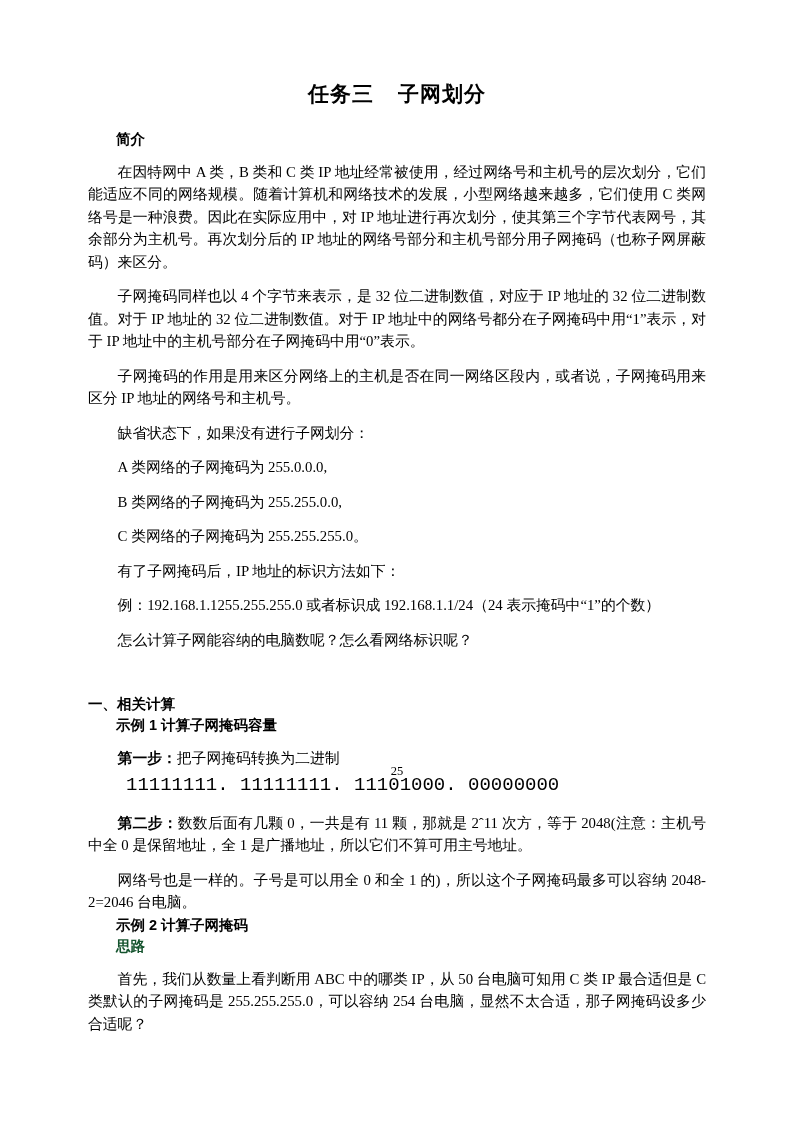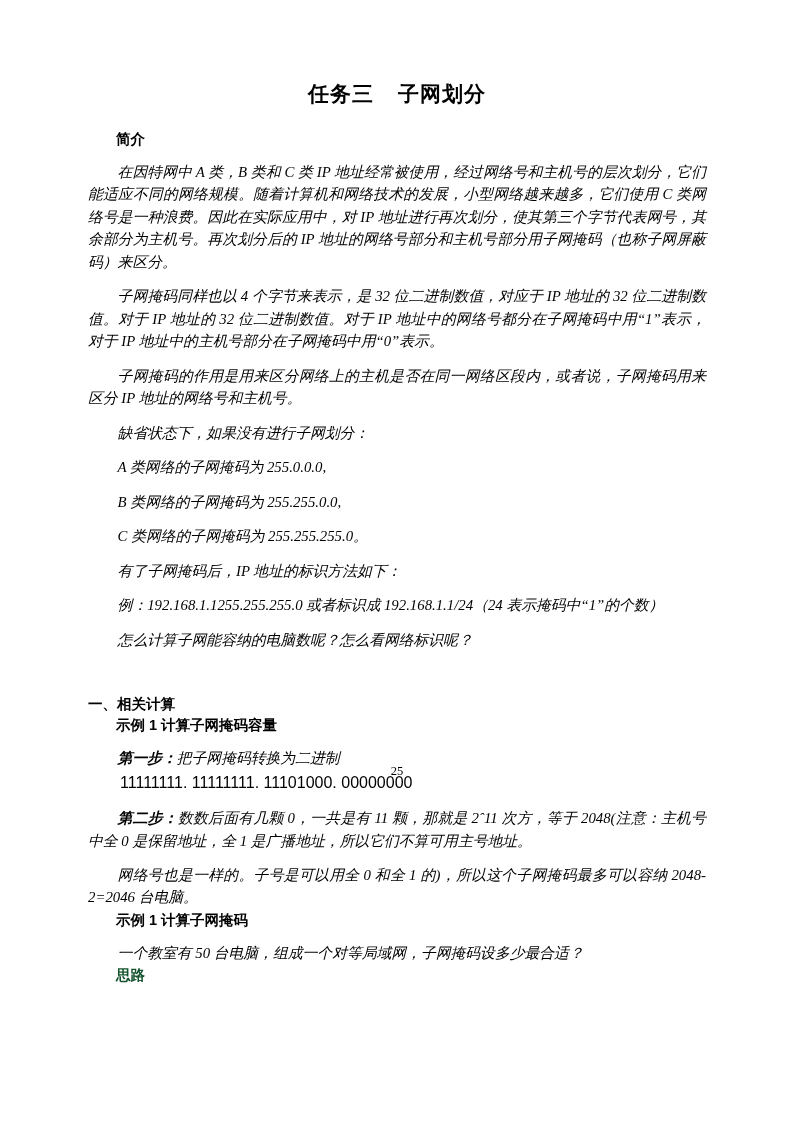--- a/index.html
+++ b/index.html
@@ -55,28 +55,27 @@
   .red {
     color: #14532d;
   }
   p.para {
     font-size: 14.8px;
     line-height: 1.52;
     margin: 12px 0 1px 0;
     text-align: justify;
     text-justify: inter-ideograph;
     text-indent: 2em;
-    font-style: italic;
   }
   .mono-line {
-    font-size: 16px;
+    font-size: 19px;
     line-height: 1.52;
     margin: 0 0 1px 0;
     text-indent: 2em;
-    font-family: Liberation Sans, sans-serif;
+    font-family: Liberation Mono, monospace;
   }
   .bold {
     font-weight: bold;
     font-family: "Liberation Sans", "DejaVu Sans", sans-serif;
   }
   .page-number {
     position: absolute;
     bottom: 28px;
     left: 0;
     width: 794px;
@@ -120,19 +119,19 @@
 
     <p class="para"><span class="bold">第一步：</span><span>把子网掩码转换为二进制</span></p>
     <div class="mono-line">11111111. 11111111. 11101000. 00000000</div>
 
     <p class="para"><span class="bold">第二步：</span><span>数数后面有几颗 0，一共是有 11 颗，那就是 2ˆ11 次方，等于 2048(注意：主机号中全 0 是保留地址，全 1 是广播地址，所以它们不算可用主号地址。</span></p>
 
     <p class="para">网络号也是一样的。子号是可以用全 0 和全 1 的)，所以这个子网掩码最多可以容纳 2048-2=2046 台电脑。</p>
   </div>
 
   <div class="block">
-    <div class="sub-head">示例 1 计算子网掩码</div>
-    <p class="para">一个教室有 50 台电脑，组成一个对等局域网，子网掩码设多少最合适？</p>
+    <div class="sub-head">示例 2 计算子网掩码</div>
     <div class="sub-head red">思路</div>
+    <p class="para">首先，我们从数量上看判断用 ABC 中的哪类 IP，从 50 台电脑可知用 C 类 IP 最合适但是 C 类默认的子网掩码是 255.255.255.0，可以容纳 254 台电脑，显然不太合适，那子网掩码设多少合适呢？</p>
   </div>
 
   <div class="page-number">25</div>
 </div>
 
 </body></html>

